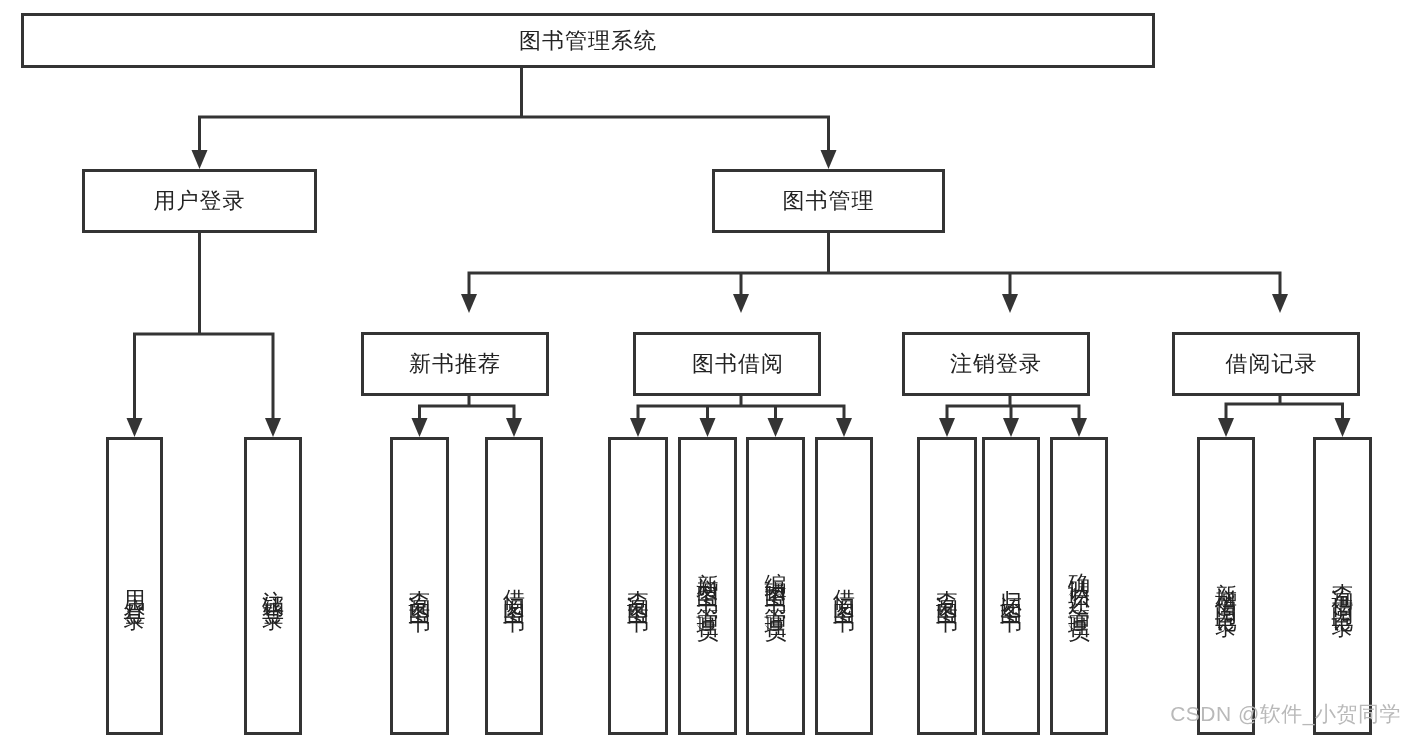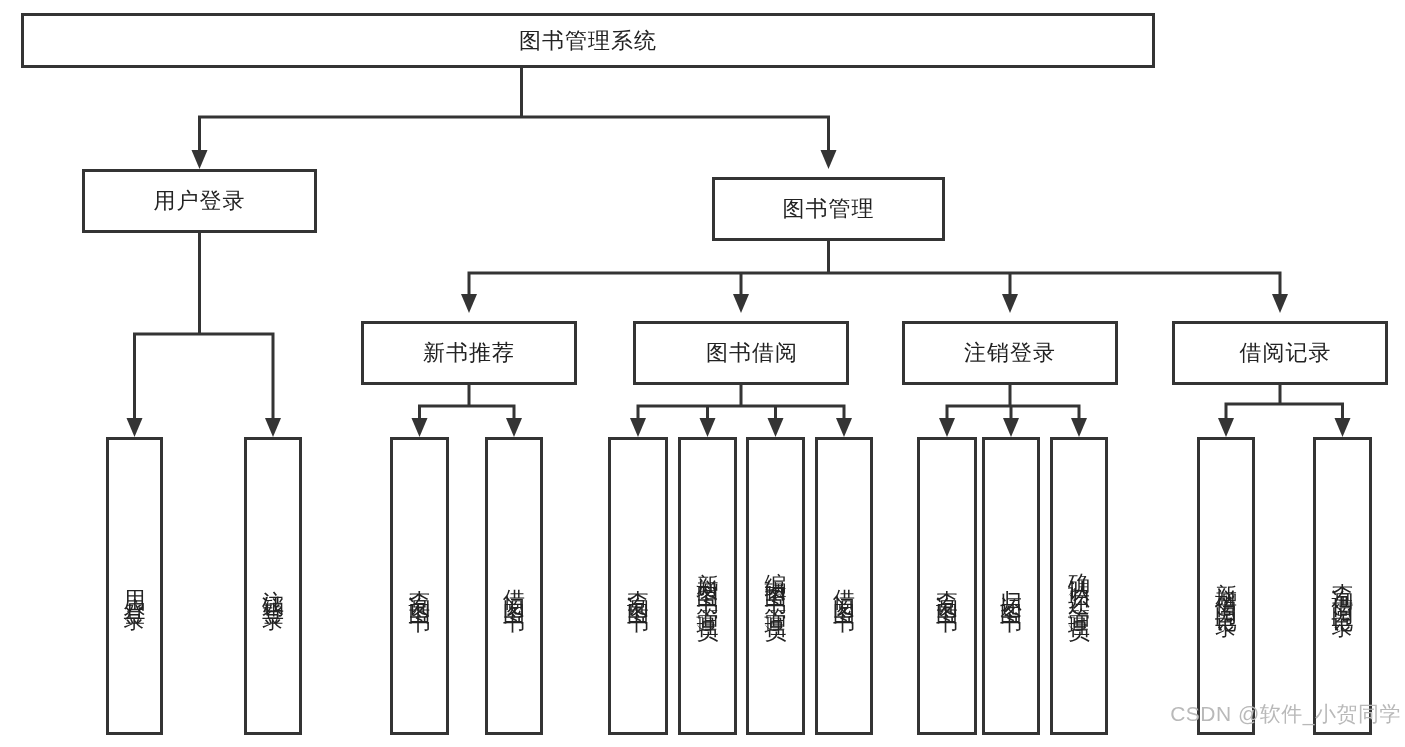--- a/index.html
+++ b/index.html
@@ -40,22 +40,22 @@
   }
 
   .h-label {
     font-size: 22px;
     letter-spacing: 1px;
     white-space: nowrap;
   }
 
   .node.root   { left: 21px;  top: 13px;  width: 1134px; height: 55px; }
   .node.lvl1a  { left: 82px;  top: 169px; width: 235px;  height: 64px; }
-  .node.lvl1b  { left: 712px; top: 169px; width: 233px;  height: 64px; margin-top: 8px; }
-  .node.lvl2   { top: 321px;  width: 216px; height: 64px; align-items: center; }
+  .node.lvl1b  { left: 712px; top: 169px; width: 233px;  height: 64px; }
+  .node.lvl2   { top: 332px;  width: 188px; height: 64px; align-items: center; }
   .node.lvl2a  { left: 361px; }
   .node.lvl2b  { left: 633px; padding-left: 22px; }
   .node.lvl2c  { left: 902px; }
   .node.lvl2d  { left: 1172px; padding-left: 11px; }
 
   .node.leaf { top: 437px; height: 298px; }
   .v-label {
     writing-mode: vertical-rl;
     text-orientation: mixed;
     font-size: 22px;

